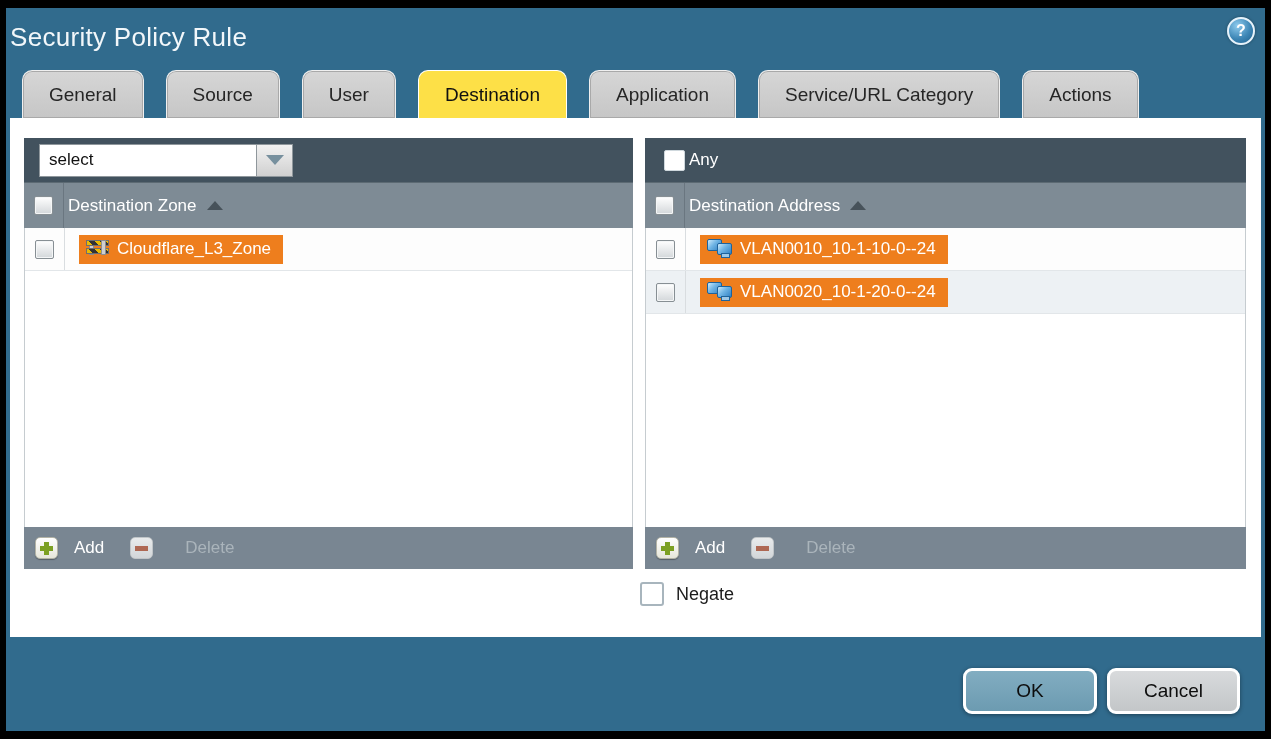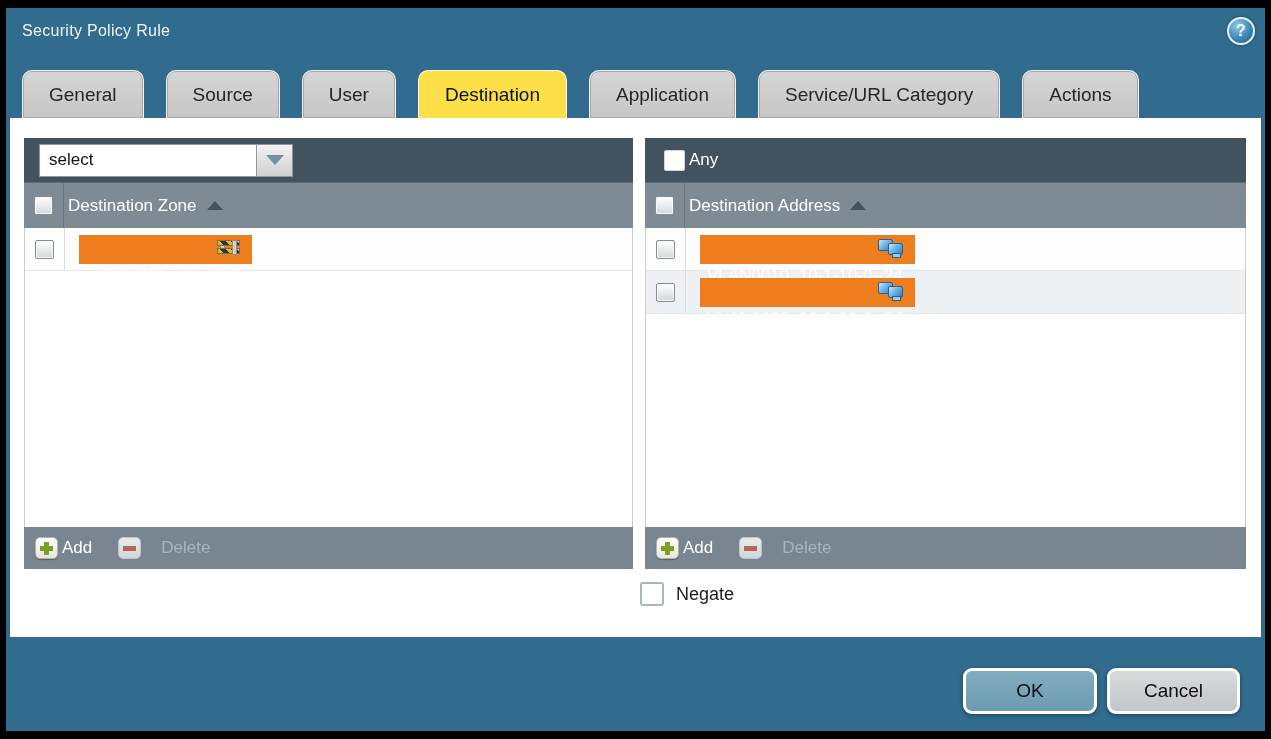--- a/index.html
+++ b/index.html
@@ -3,22 +3,22 @@
 <meta charset="utf-8">
 <style>
   * { margin:0; padding:0; box-sizing:border-box; }
   html,body { width:1271px; height:739px; background:#000; overflow:hidden;
               font-family:"Liberation Sans", sans-serif; }
 
   .dialog { position:absolute; left:6px; top:8px; width:1259px; height:723px;
             background:#316b8d; }
 
   
-  .title { position:absolute; left:16px; top:14px; color:#f2f7fa;
-           font-size:16px; font-weight:400; letter-spacing:.3px; }
+  .title { position:absolute; left:4px; top:14px; color:#f2f7fa;
+           font-size:26px; font-weight:400; letter-spacing:.3px; }
   .help { position:absolute; left:1221px; top:9px; width:28px; height:28px;
           border-radius:50%; border:2px solid #e6f2fa;
           background:radial-gradient(circle at 35% 28%, #8ecbee 0%, #3e87b6 55%, #1d5f8c 100%);
           color:#fff; font-size:16px; font-weight:bold; text-align:center;
           line-height:24px; cursor:pointer; box-shadow:0 0 3px rgba(0,0,0,.35); }
 
   
   .tabs { position:absolute; left:16px; top:62px; height:48px; display:flex; gap:22px;align-items:flex-end; }
   .tab { height:48px; padding:0 26px; display:flex; align-items:center;
          background:linear-gradient(#d6d6d6,#c6c6c6); color:#262626;
@@ -73,23 +73,23 @@
   .combo-btn { width:37px; background:linear-gradient(#f2f2f2,#d0d0d0);
                border:1px solid #8f979c; display:flex; align-items:center;
                justify-content:center; }
   .combo-arrow { width:0; height:0; border-left:9px solid transparent;
                  border-right:9px solid transparent; border-top:10px solid #77909e; }
 
   
   .row { height:43px; display:flex; align-items:center;
          border-bottom:1px solid #e2e6e9; background:#fdfdfd; cursor:pointer; }
   .row.alt { background:#edf1f4; }
-  .chip { display:inline-flex; align-items:flex-end; gap:8px; margin-left:14px;
+  .chip { display:inline-flex; align-items:flex-start; gap:8px; margin-left:14px;
           background:#ee7e1d; color:#fff; font-size:17px; padding:4px 12px 4px 7px;
-          height:29px;flex-direction:column; }
+          height:29px; }
 
   
   .zone-icon { width:23px; height:16px; position:relative; flex:0 0 auto; }
   .zone-icon::before, .zone-icon::after { content:""; position:absolute; top:1px;
           bottom:0; width:3px; background:#cfcfcf; border:1px solid #8e8e8e; }
   .zone-icon::before { left:3px; } .zone-icon::after { right:3px; }
   .zone-bar { position:absolute; left:0; right:0; height:6px;
           background:repeating-linear-gradient(45deg,#e9bb00 0 4px,#333 4px 8px);
           border:1px solid #6f6f6f; }
   .zone-bar.b1 { top:1px; } .zone-bar.b2 { top:9px; }
@@ -98,21 +98,21 @@
   .addr-icon { width:25px; height:19px; position:relative; flex:0 0 auto; }
   .addr-icon .screen { position:absolute; width:15px; height:12px; border-radius:2px;
           background:linear-gradient(135deg,#cdeafb 0%,#6fb4e4 45%,#2f7fc2 100%);
           border:1px solid #1e639c; }
   .addr-icon .screen.back { left:0; top:0; }
   .addr-icon .screen.front { right:0; bottom:3px; }
   .addr-icon .screen.front::after { content:""; position:absolute; left:3px; bottom:-4px;
           width:7px; height:3px; background:#9ec8e6; border:1px solid #1e639c; }
 
   
-  .tool { display:flex; align-items:center; gap:4px; cursor:pointer; }
+  .tool { display:flex; align-items:center; gap:16px; cursor:pointer; }
   .tool-label { font-size:17px; color:#fff; }
   .tool.disabled .tool-label { color:#aab4bb; cursor:default;margin-left:16px; }
   .icon-add { width:23px; height:22px; border-radius:5px; position:relative;
           background:linear-gradient(#ffffff,#e6e6da); border:1px solid #b3b3a6;
           box-shadow:0 1px 1px rgba(0,0,0,.3); }
   .icon-add::before { content:""; position:absolute; left:4px; top:8px; width:13px;
           height:5px; background:#7ca023; }
   .icon-add::after { content:""; position:absolute; left:8px; top:4px; width:5px;
           height:13px; background:#7ca023; }
   .icon-del { width:23px; height:22px; border-radius:5px; position:relative;

